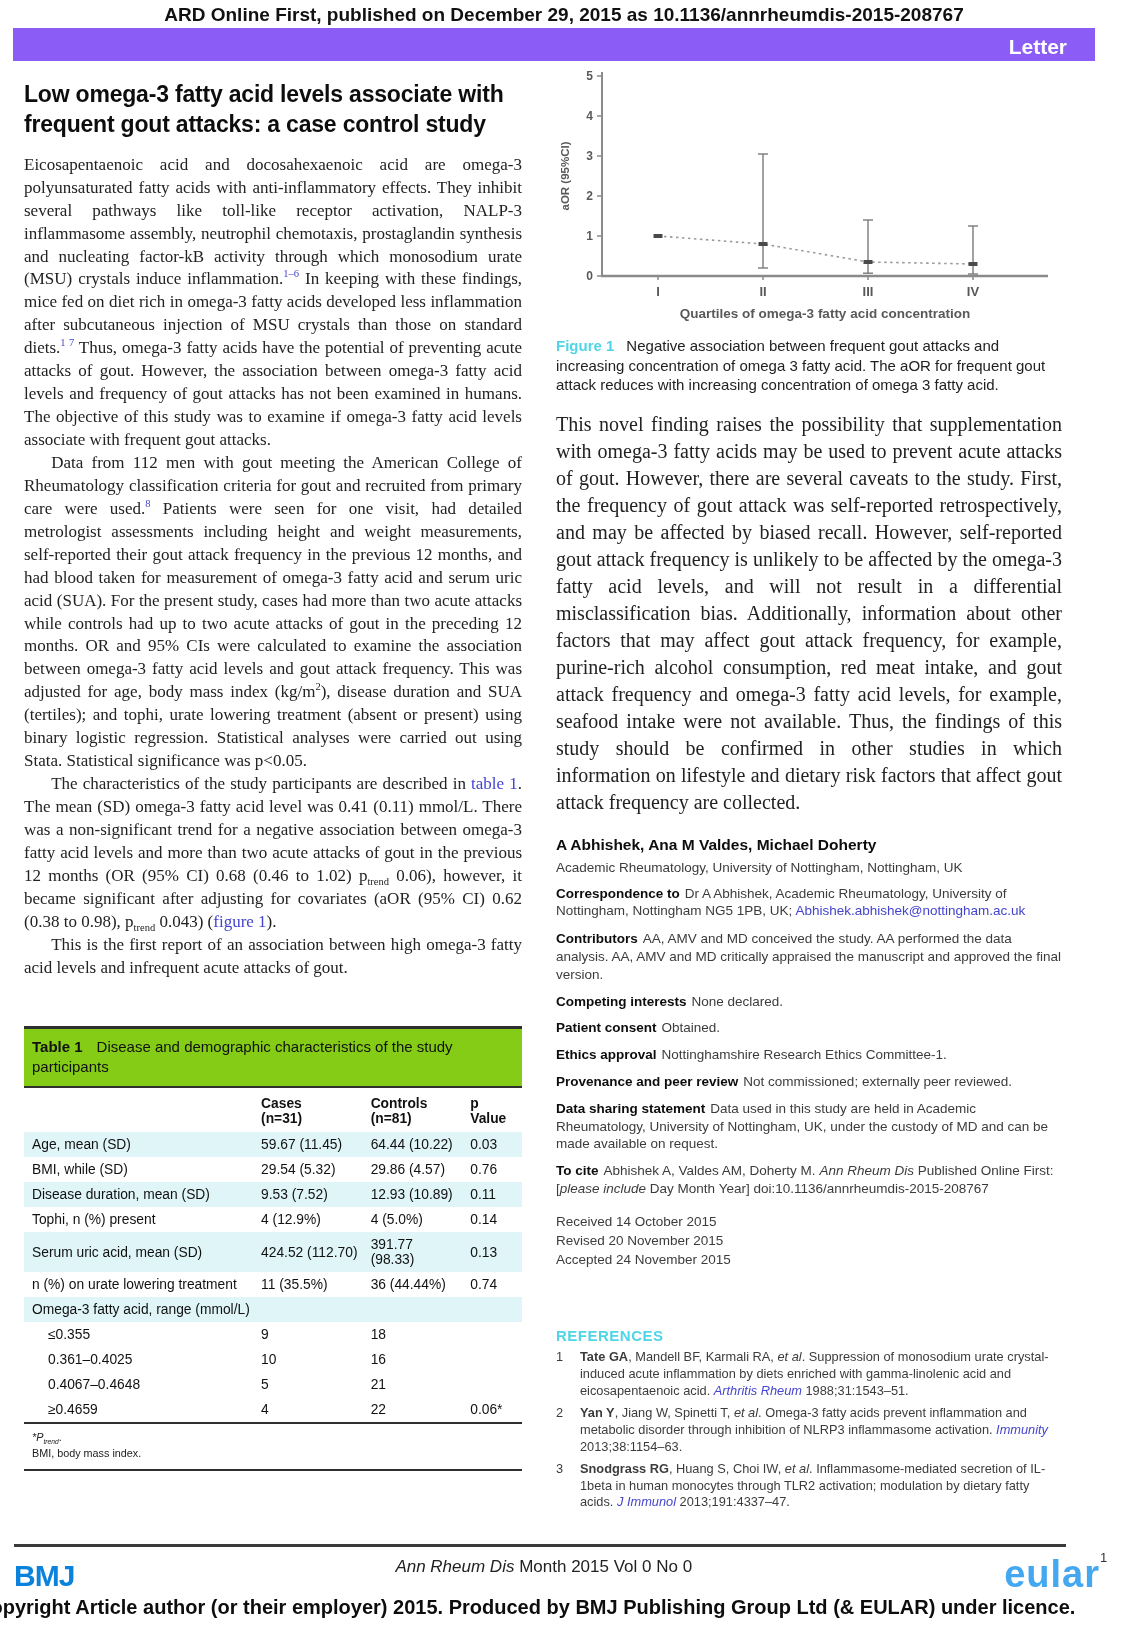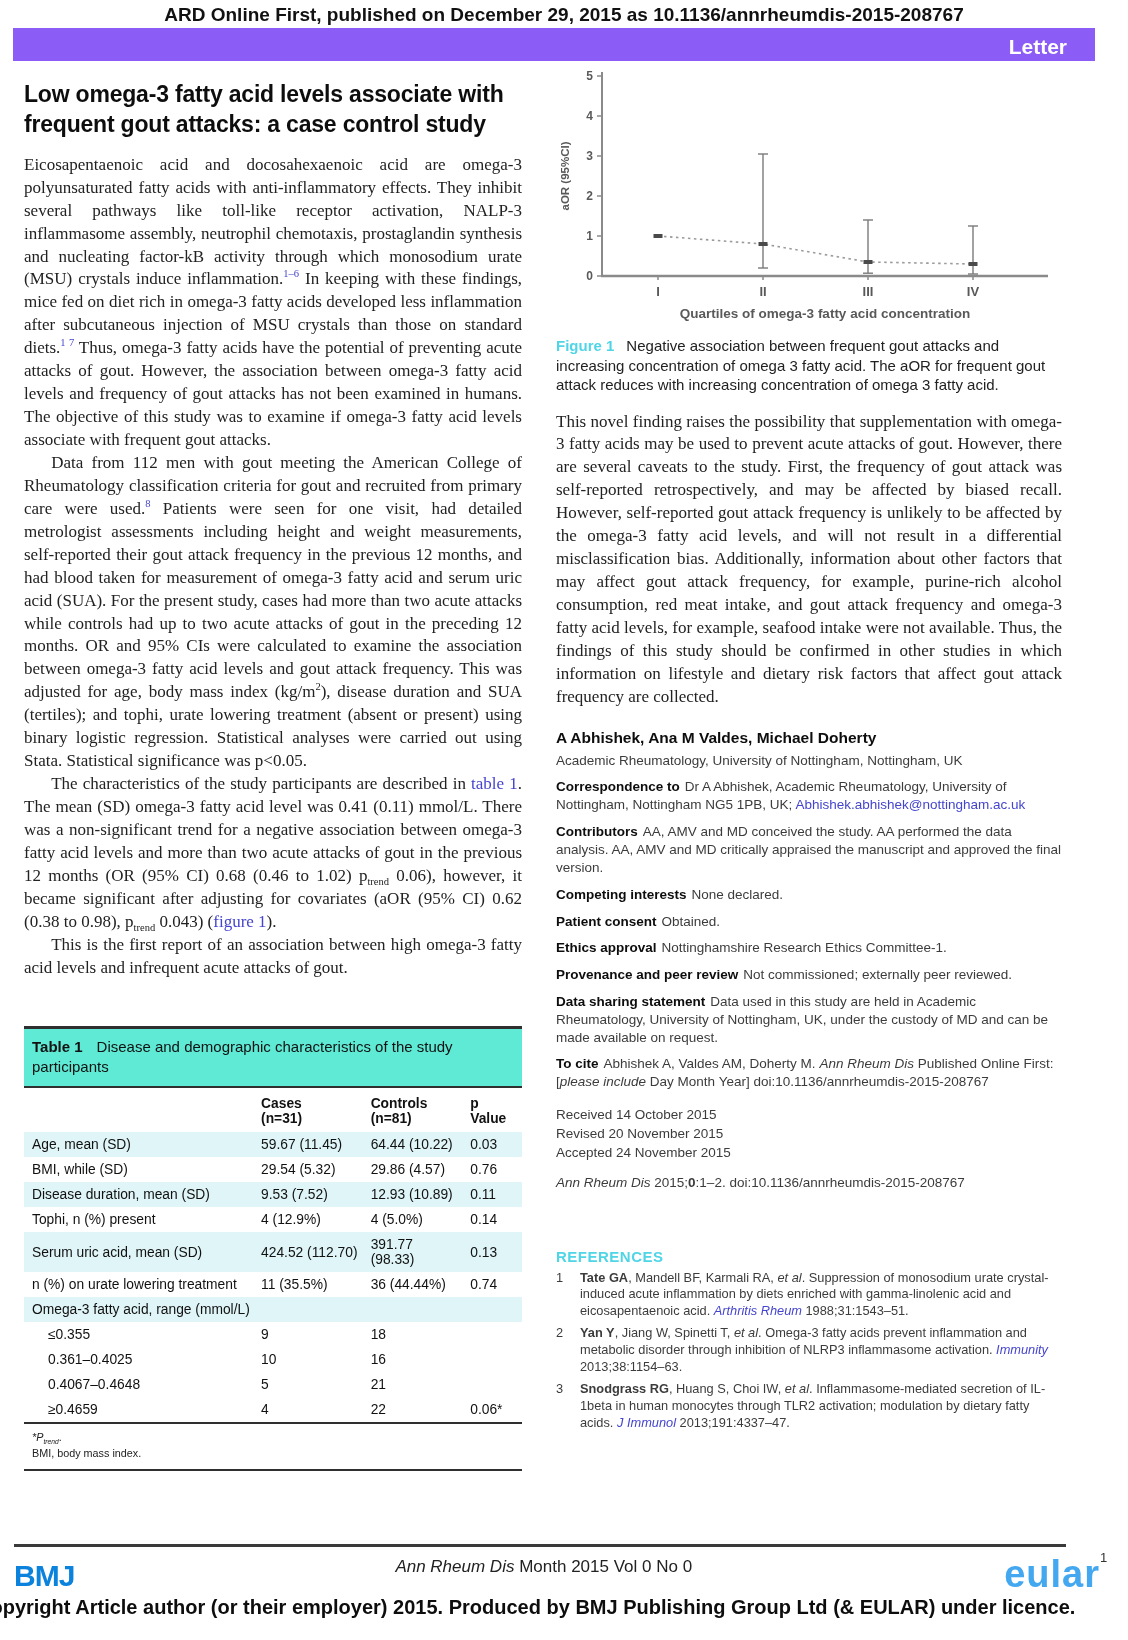--- a/index.html
+++ b/index.html
@@ -21,37 +21,37 @@
   .body-par.ind{text-indent:1.6em;}
   .sup{vertical-align:super;font-size:0.62em;line-height:0;}
   .sub{vertical-align:sub;font-size:0.62em;line-height:0;}
   .link{color:#4444CE;}
   .it{font-style:italic;}
   .itlink{font-style:italic;color:#4444CE;}
   .b{font-weight:700;}
 
   
   .tablewrap{margin-top:46px;}
-  .tbl-titleblock{border-top:3px solid #2f2f2f;background:#5eead4;padding:8px 10px 9px 8px;
+  .tbl-titleblock{border-top:3px solid #2f2f2f;background:#84cc16;padding:8px 10px 9px 8px;
                   font-size:15px;line-height:1.35;color:#111;border-bottom:2px solid #2f2f2f;}
   .tbl-titleblock .lbl{font-weight:700;margin-right:14px;}
   table.t1{border-collapse:collapse;width:100%;font-size:13.8px;color:#111;}
   table.t1 th{font-weight:700;text-align:left;vertical-align:bottom;padding:8px 4px 6px 8px;white-space:pre-line;}
   table.t1 td{padding:5px 4px 5px 8px;}
   table.t1 tr.shade{background:#DFF5F7;}
   table.t1 td.ind{padding-left:24px;}
   .c-label{width:46%;} .c-cases{width:22%;} .c-controls{width:20%;} .c-p{width:12%;}
   .tbl-bottom{border-top:2px solid #2f2f2f;padding:6px 0 8px 8px;font-size:10.8px;line-height:1.45;
               color:#222;border-bottom:2px solid #2f2f2f;}
 
   
   .figcap{margin-top:10px;font-size:15px;line-height:1.3;color:#222;}
   .figcap .figlab{color:#4FD5E6;font-weight:700;margin-right:12px;}
 
-  .rc-par{font-family:"Liberation Serif",serif;font-size:17px;line-height:1.35;text-align:justify;
+  .rc-par{font-family:"Liberation Serif",serif;font-size:20px;line-height:1.35;text-align:justify;
           color:#222;margin:16px 0 0 0;}
   .authors{margin-top:20px;font-weight:700;font-size:15.5px;color:#0d0d0d;}
   .affil{margin-top:6px;font-size:13.5px;color:#3c3c3c;}
   .meta{margin-top:10px;font-size:13.5px;line-height:1.32;color:#3c3c3c;}
   .meta .mlabel{font-weight:700;color:#0d0d0d;margin-right:5px;}
   .meta-item{margin-top:9px;}
   .dates{margin-top:14px;font-size:13.5px;line-height:1.42;color:#3c3c3c;}
   .citeline{margin-top:12px;font-size:13.5px;color:#3c3c3c;}
   .refs-head{margin-top:58px;font-size:15px;font-weight:700;color:#4FD5E6;letter-spacing:0.5px;}
   .ref{display:flex;margin-top:5px;font-size:12.8px;line-height:1.32;color:#3c3c3c;}
@@ -237,21 +237,20 @@
   <div class="meta meta-item">
     <span class="mlabel">To cite</span><span><span>Abhishek A, Valdes AM, Doherty M. </span><span class="it">Ann Rheum Dis</span><span> Published Online First: [</span><span class="it">please include</span><span> Day Month Year] doi:10.1136/annrheumdis-2015-208767</span></span>
   </div>
 
   <div class="dates">
     <div>Received 14 October 2015</div>
     <div>Revised 20 November 2015</div>
     <div>Accepted 24 November 2015</div>
   </div>
 
-  <div class="citeline"><span class="it">Ann Rheum Dis</span><span> 2015;</span><span class="b">0</span><span>:1–2. doi:10.1136/annrheumdis-2015-208767</span></div>
 
   <div class="refs-head">REFERENCES</div>
   <div id="refs-list">
       <div class="ref">
         <span class="num">1</span>
         <span class="rtext"><span class="b">Tate GA</span><span>, Mandell BF, Karmali RA, </span><span class="it">et al</span><span>. Suppression of monosodium urate crystal-induced acute inflammation by diets enriched with gamma-linolenic acid and eicosapentaenoic acid. </span><span class="itlink">Arthritis Rheum</span><span> 1988;31:1543–51.</span></span>
       </div>
       <div class="ref">
         <span class="num">2</span>
         <span class="rtext"><span class="b">Yan Y</span><span>, Jiang W, Spinetti T, </span><span class="it">et al</span><span>. Omega-3 fatty acids prevent inflammation and metabolic disorder through inhibition of NLRP3 inflammasome activation. </span><span class="itlink">Immunity</span><span> 2013;38:1154–63.</span></span>

